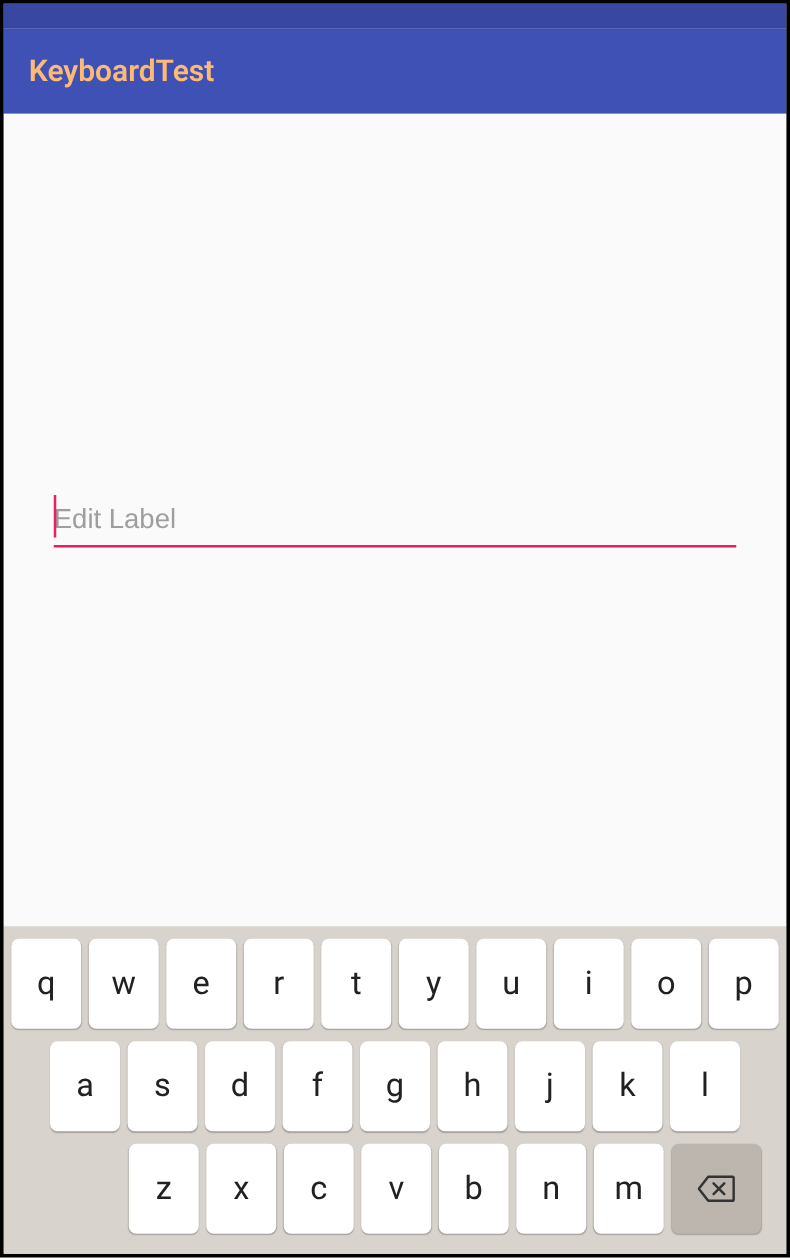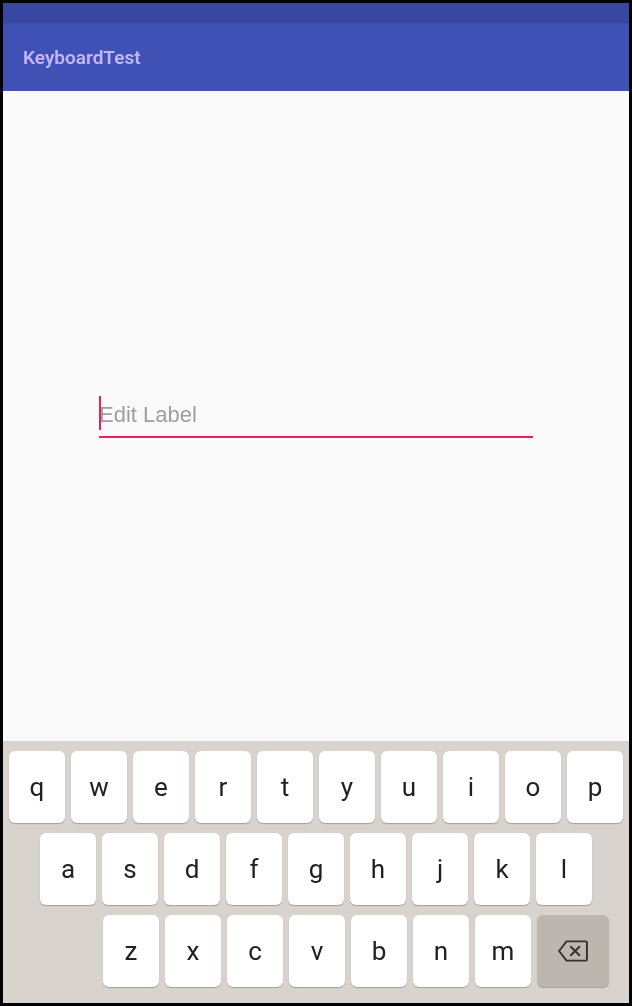--- a/index.html
+++ b/index.html
@@ -27,31 +27,31 @@
     }
     .app-bar {
       height: 68px;
       background: #3f51b5;
       display: flex;
       align-items: center;
       padding-left: 20px;
       box-shadow: 0 2px 4px rgba(0,0,0,0.25);
     }
     .app-bar-title {
-      color: #c4b5fd;
-      font-size: 19px;
+      color: #fdba74;
+      font-size: 24px;
       font-weight: 600;
     }
     .content {
       flex: 1;
       background: #fafafa;
       display: flex;
       flex-direction: column;
       justify-content: center;
-      padding: 0 96px;
+      padding: 0 40px;
       gap: 32px;
     }
     .text-field {
       position: relative;
       width: 100%;
     }
     .text-field input {
       width: 100%;
       border: none;
       outline: none;

